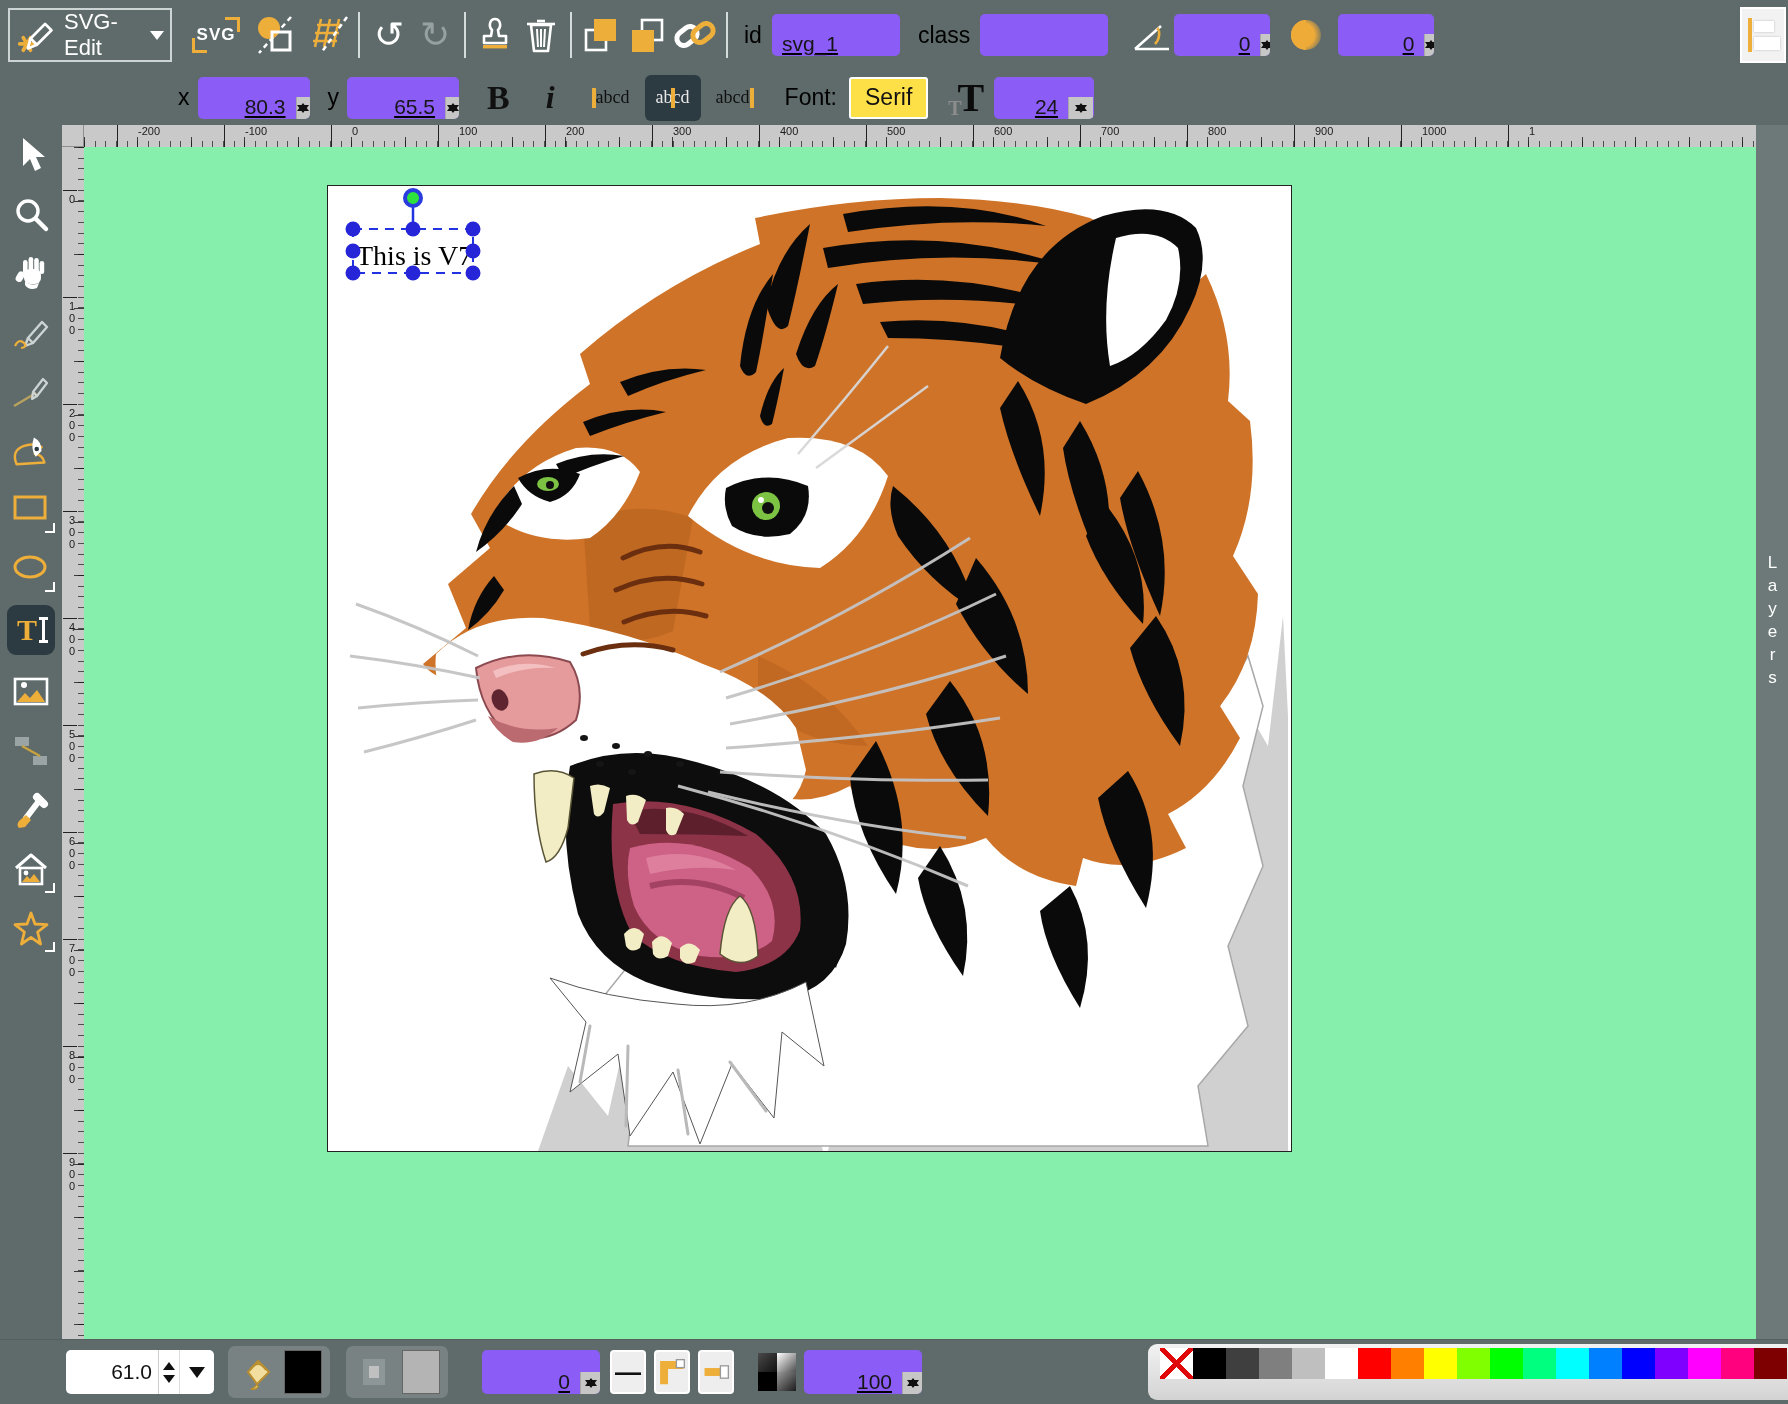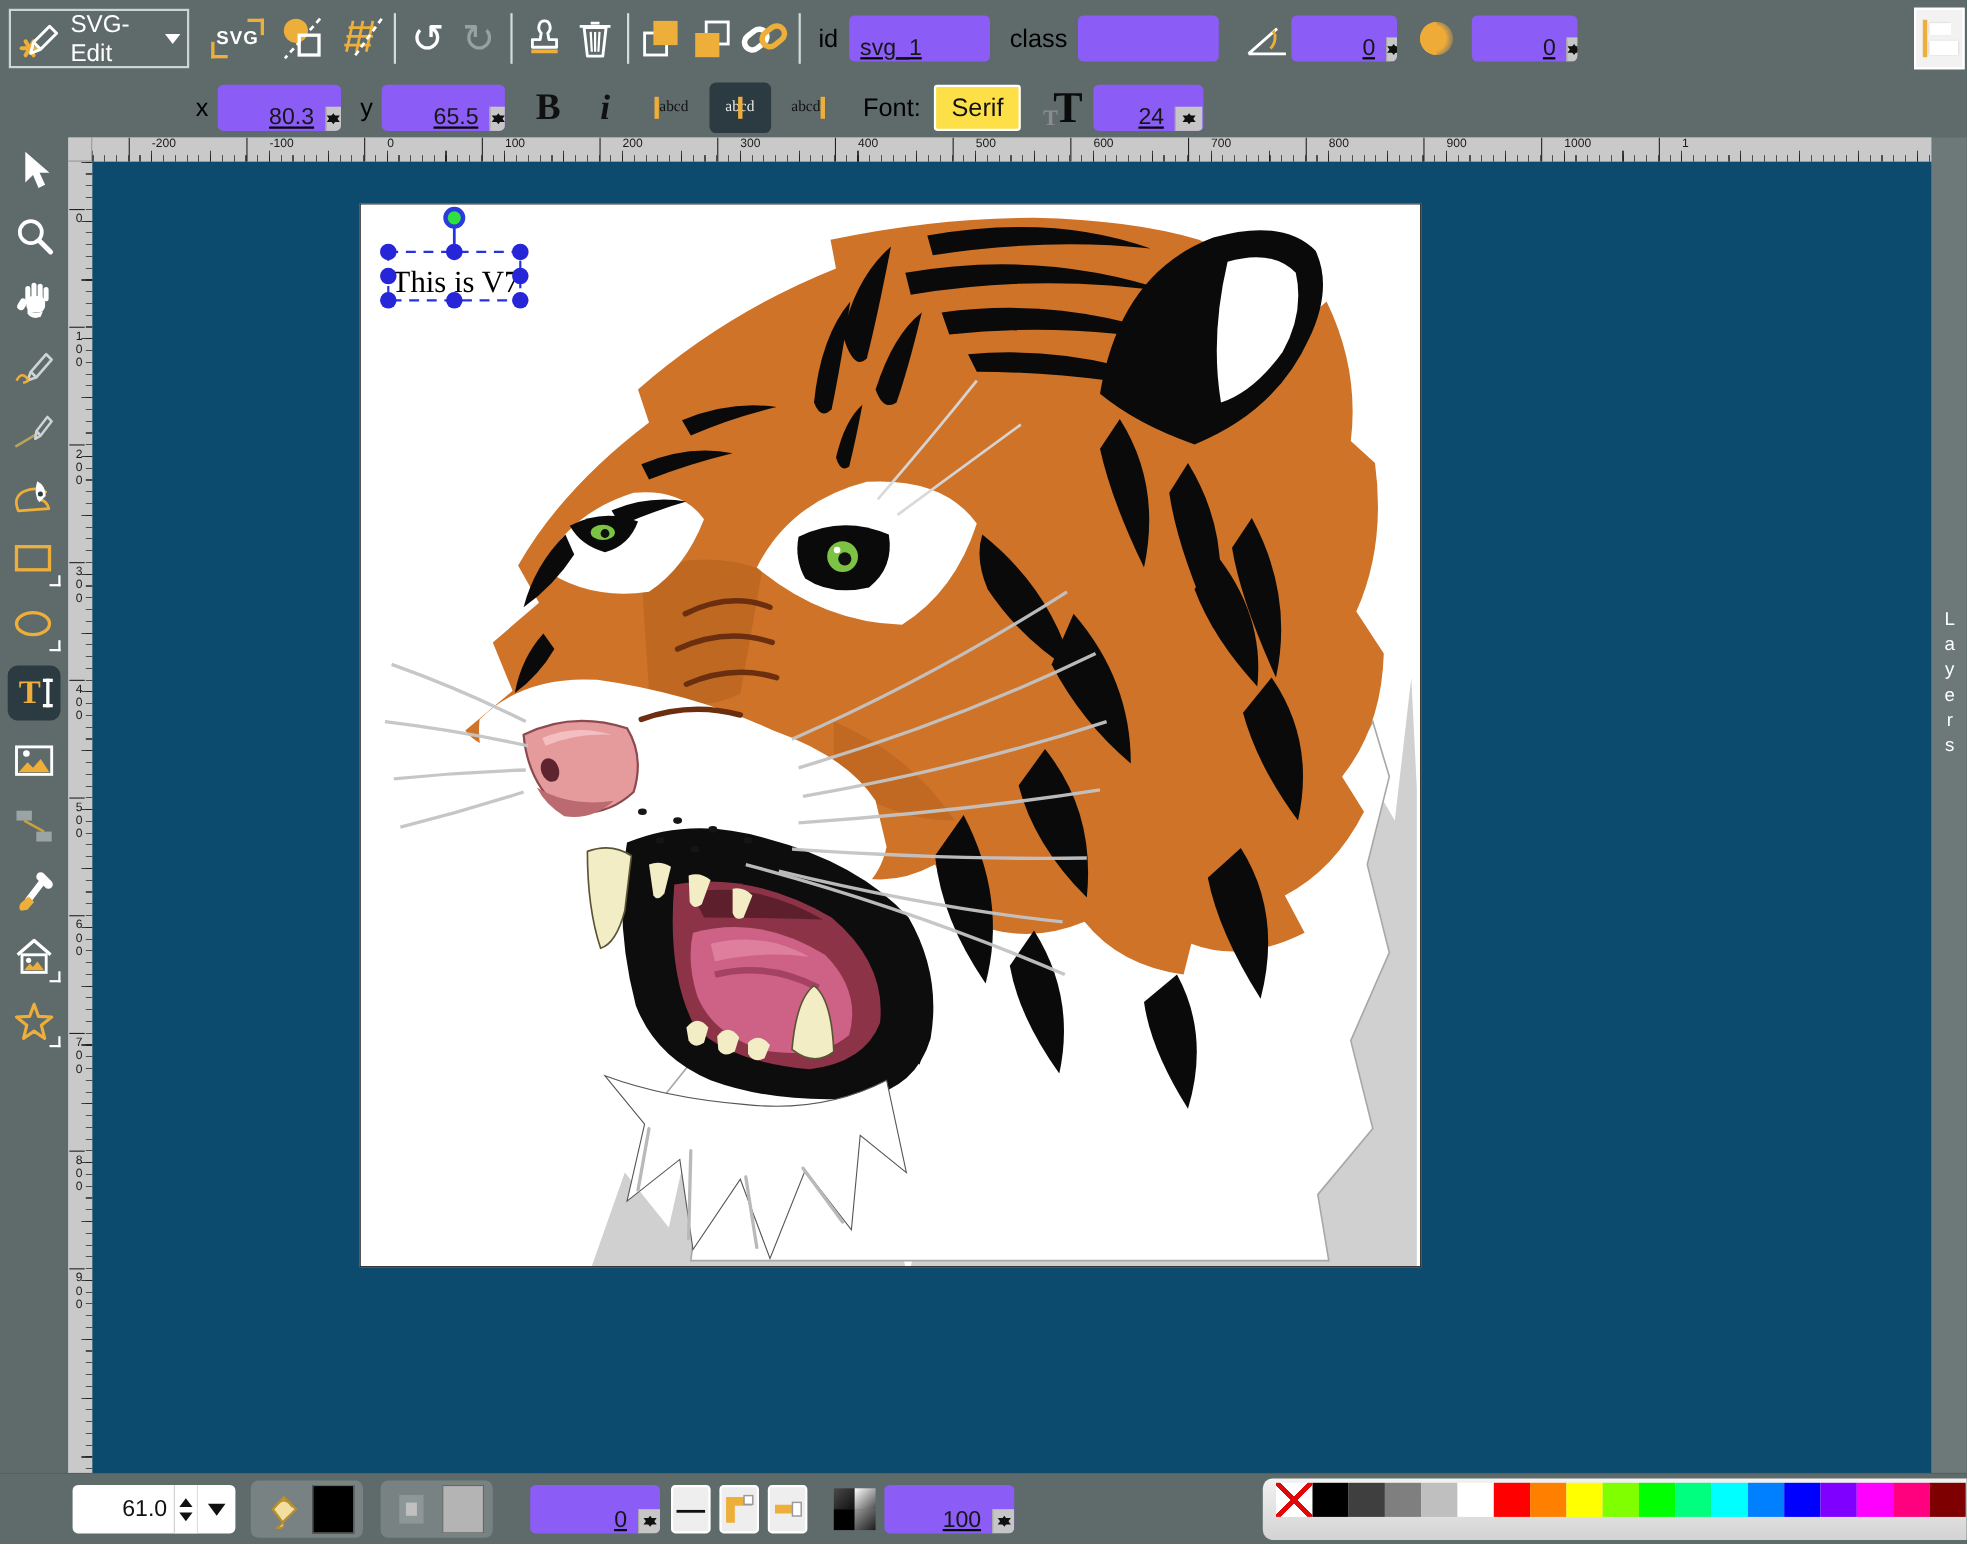--- a/index.html
+++ b/index.html
@@ -42,21 +42,21 @@
   .align-btn .r1{position:absolute;left:12px;top:12px;width:20px;height:11px;background:#fff;box-shadow:0 0 2px #bbb;}
   .align-btn .r2{position:absolute;left:12px;top:28px;width:26px;height:13px;background:#fff;box-shadow:0 0 2px #bbb;}
 
   
   .serifglyph{font-family:"Liberation Serif",serif;color:#101010;}
   .bold-b{font-size:34px;font-weight:bold;}
   .ital-i{font-size:32px;font-style:italic;font-weight:bold;}
   .anchor-btn{height:46px;min-width:48px;display:flex;align-items:center;justify-content:center;border-radius:6px;padding:0 4px;}
   .anchor-btn.sel{background:#2c3b41;}
   .anchor-btn .bar{width:4px;height:20px;background:#eeae3a;}
-  .anchor-btn .abcd{font-family:"Liberation Serif",serif;font-size:14px;color:#101010;}
+  .anchor-btn .abcd{font-family:"Liberation Serif",serif;font-size:18px;color:#101010;}
   .anchor-btn.sel .abcd{color:#e8e8e8;}
   .font-btn{background:#fde047;border:2px solid #fff;border-radius:3px;height:38px;padding:0 14px;
     font-size:23px;color:#111;display:flex;align-items:center;}
   .fontsize-icon{position:relative;width:36px;height:40px;}
   .fontsize-icon .bigT{position:absolute;right:0;top:0;font-family:"Liberation Serif",serif;font-size:40px;font-weight:bold;color:#0b0b0b;line-height:1;}
   .fontsize-icon .smallT{position:absolute;left:0;bottom:0;font-family:"Liberation Serif",serif;font-size:20px;font-weight:bold;color:#8d8d8d;line-height:1;}
 
   
   .tools{position:absolute;left:0;top:125px;bottom:64px;width:62px;display:flex;flex-direction:column;
     align-items:center;gap:15px;padding-top:8px;box-sizing:border-box;}
@@ -77,21 +77,21 @@
       repeating-linear-gradient(to right, rgba(25,25,25,.8) 0 1px, transparent 1px 53.5px);
     background-size:100% 6px,100% 10px;background-position:left bottom,left bottom;background-repeat:no-repeat;}
   .ruler-left{position:absolute;left:0;top:22px;width:22px;bottom:0;background:#c9c9c9;overflow:hidden;
     background-image:
       repeating-linear-gradient(to bottom, rgba(25,25,25,.7) 0 1px, transparent 1px 10.7px),
       repeating-linear-gradient(to bottom, rgba(25,25,25,.8) 0 1px, transparent 1px 53.5px);
     background-size:6px 100%,10px 100%;background-position:right top,right top;background-repeat:no-repeat;}
   .hlabel{position:absolute;top:0;height:100%;border-left:1px solid #222;padding-left:20px;font-size:11px;color:#1a1a1a;}
   .vlabel{position:absolute;left:1px;border-top:1px solid #222;padding-top:2px;font-size:11px;color:#1a1a1a;
     writing-mode:vertical-rl;text-orientation:upright;line-height:11px;letter-spacing:0px;width:14px;}
-  .canvas-area{position:absolute;left:22px;top:22px;right:0;bottom:0;background:#0c4a6e;overflow:hidden;}
+  .canvas-area{position:absolute;left:22px;top:22px;right:0;bottom:0;background:#86efac;overflow:hidden;}
   .canvas{position:absolute;left:243px;top:38px;width:963px;height:965px;background:#fff;border:1px solid #222;box-sizing:content-box;}
 
   .layers-strip{position:absolute;right:0;top:125px;bottom:64px;width:32px;background:#6d7878;
     display:flex;justify-content:center;padding-top:428px;box-sizing:border-box;}
   .layers-strip span{color:#fff;font-size:17px;writing-mode:vertical-rl;text-orientation:upright;letter-spacing:4px;}
 
   
   .zoombox{margin-left:66px;height:44px;background:#fff;border-radius:5px;display:flex;align-items:stretch;overflow:hidden;}
   .zoombox input{width:84px;border:none;outline:none;background:transparent;font-size:21px;text-align:right;padding-right:6px;
     font-family:"Liberation Sans",sans-serif;color:#111;}

